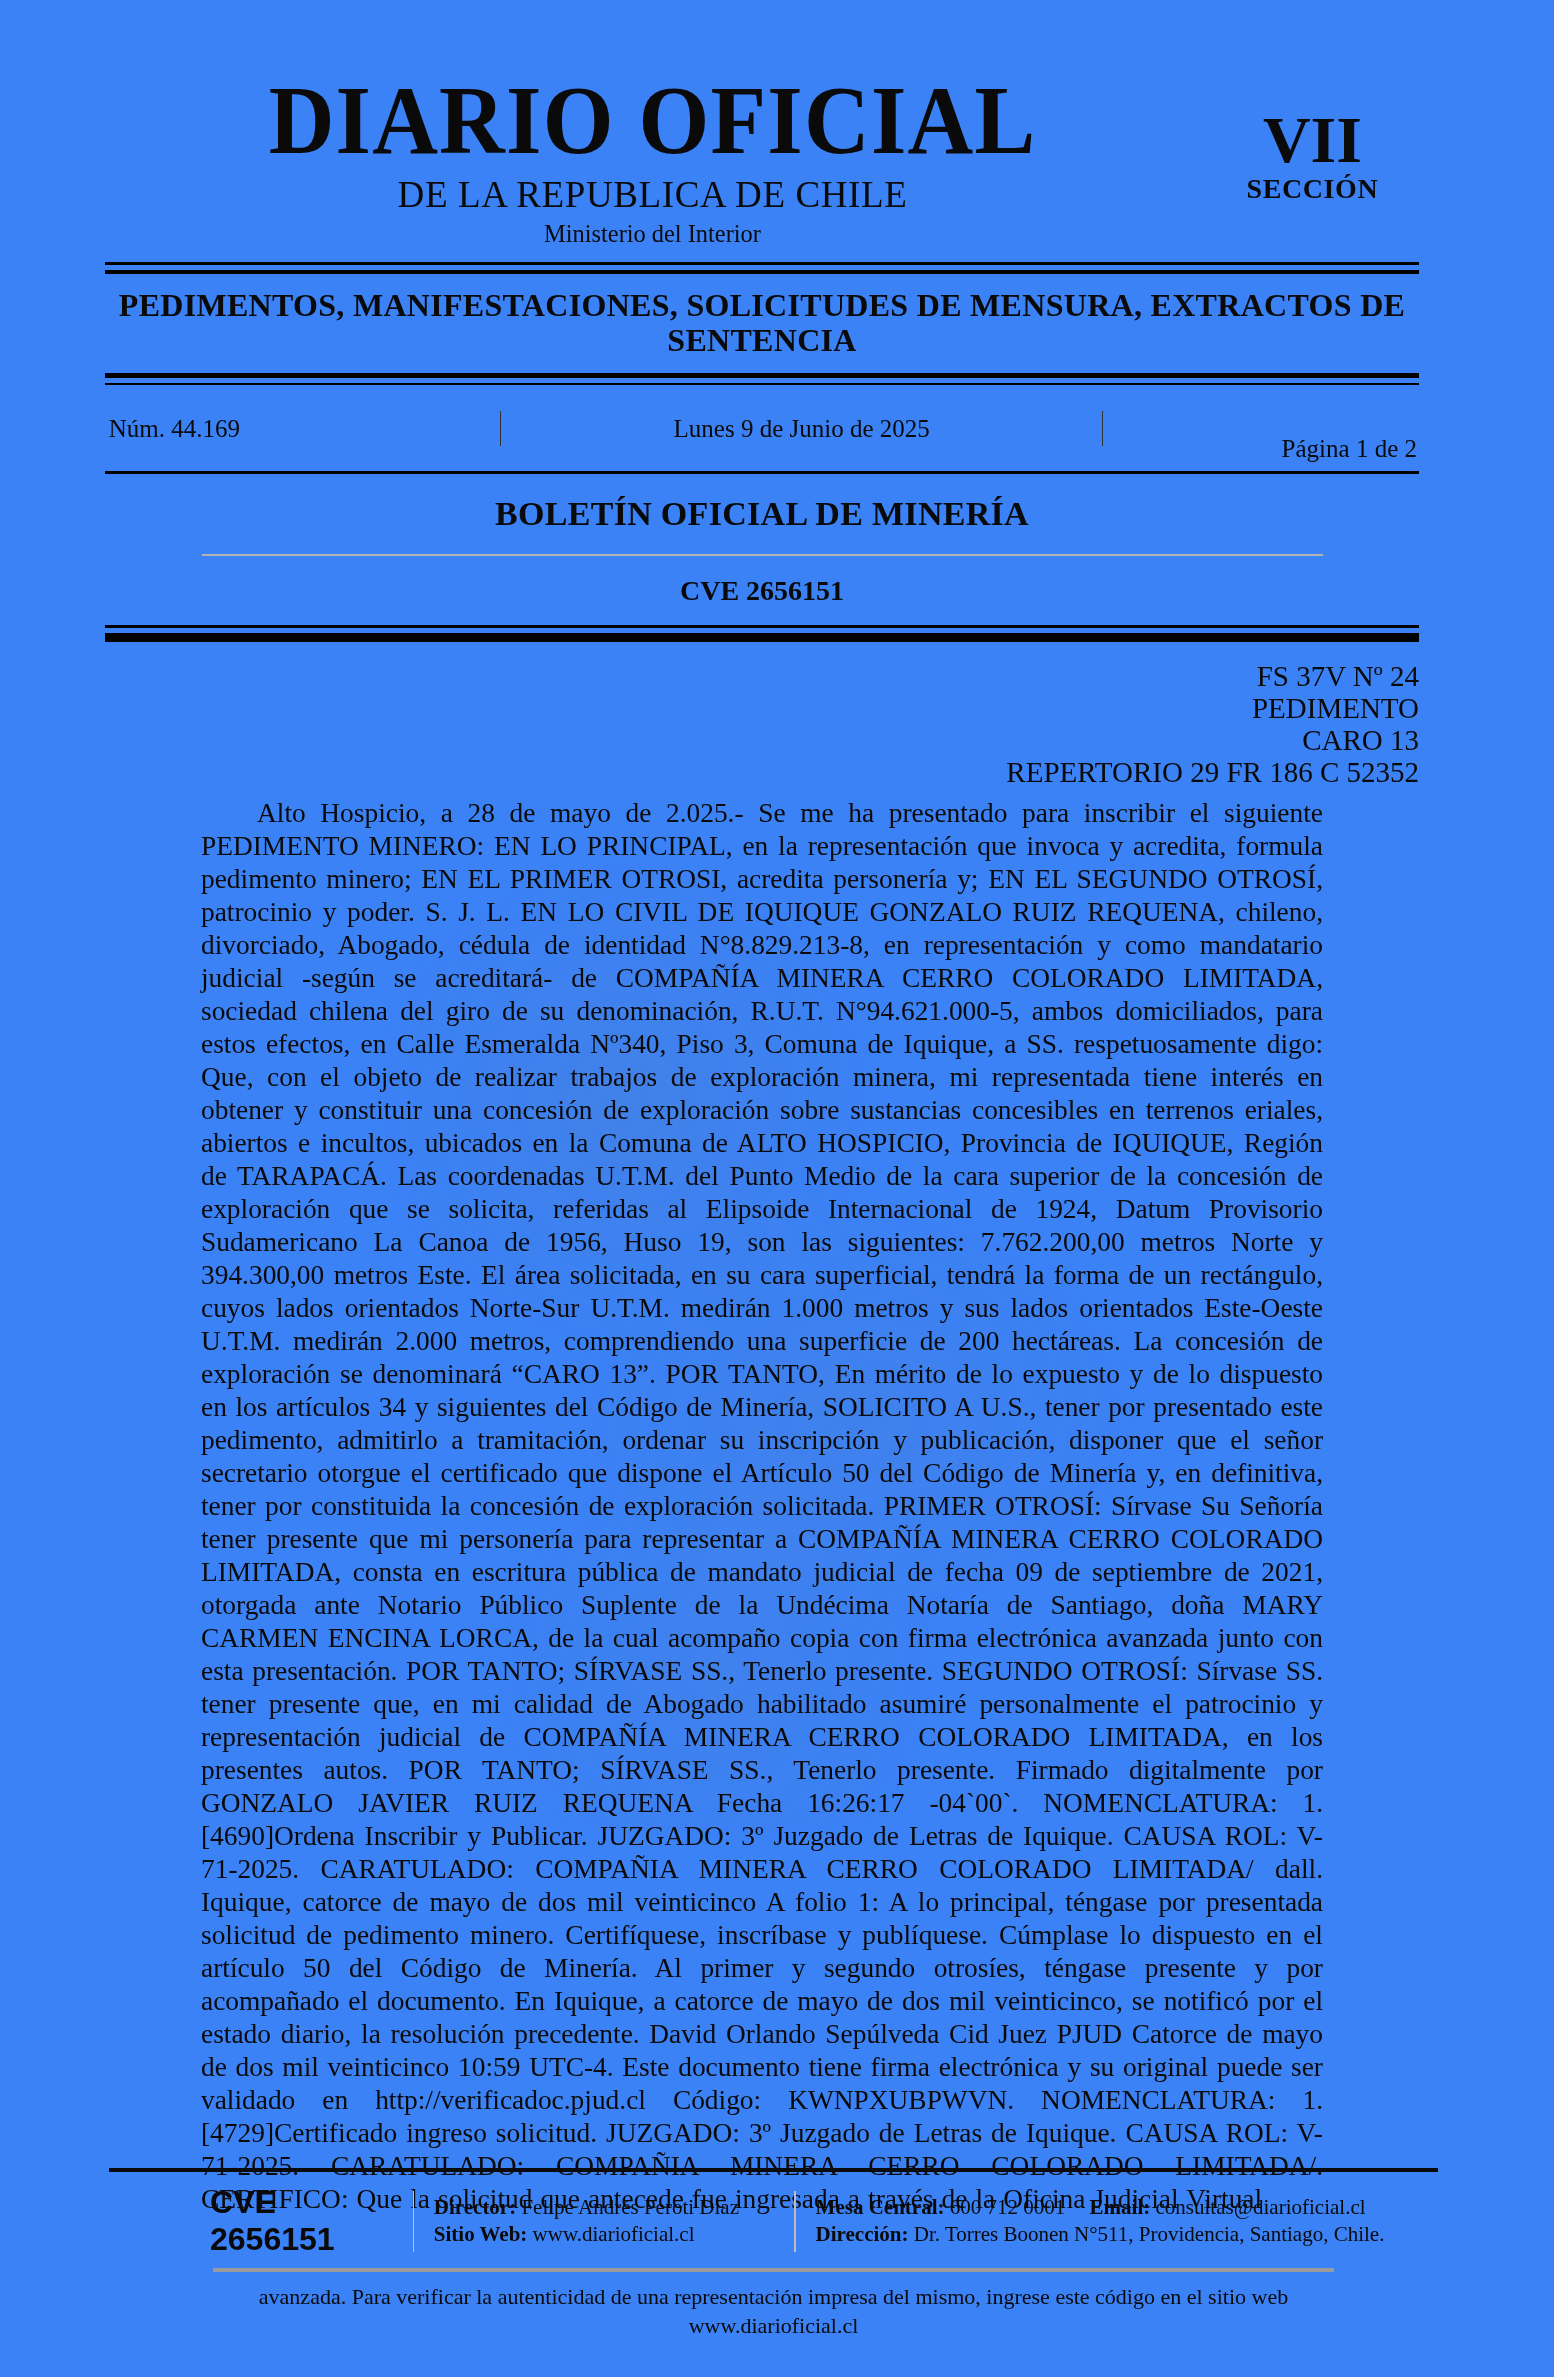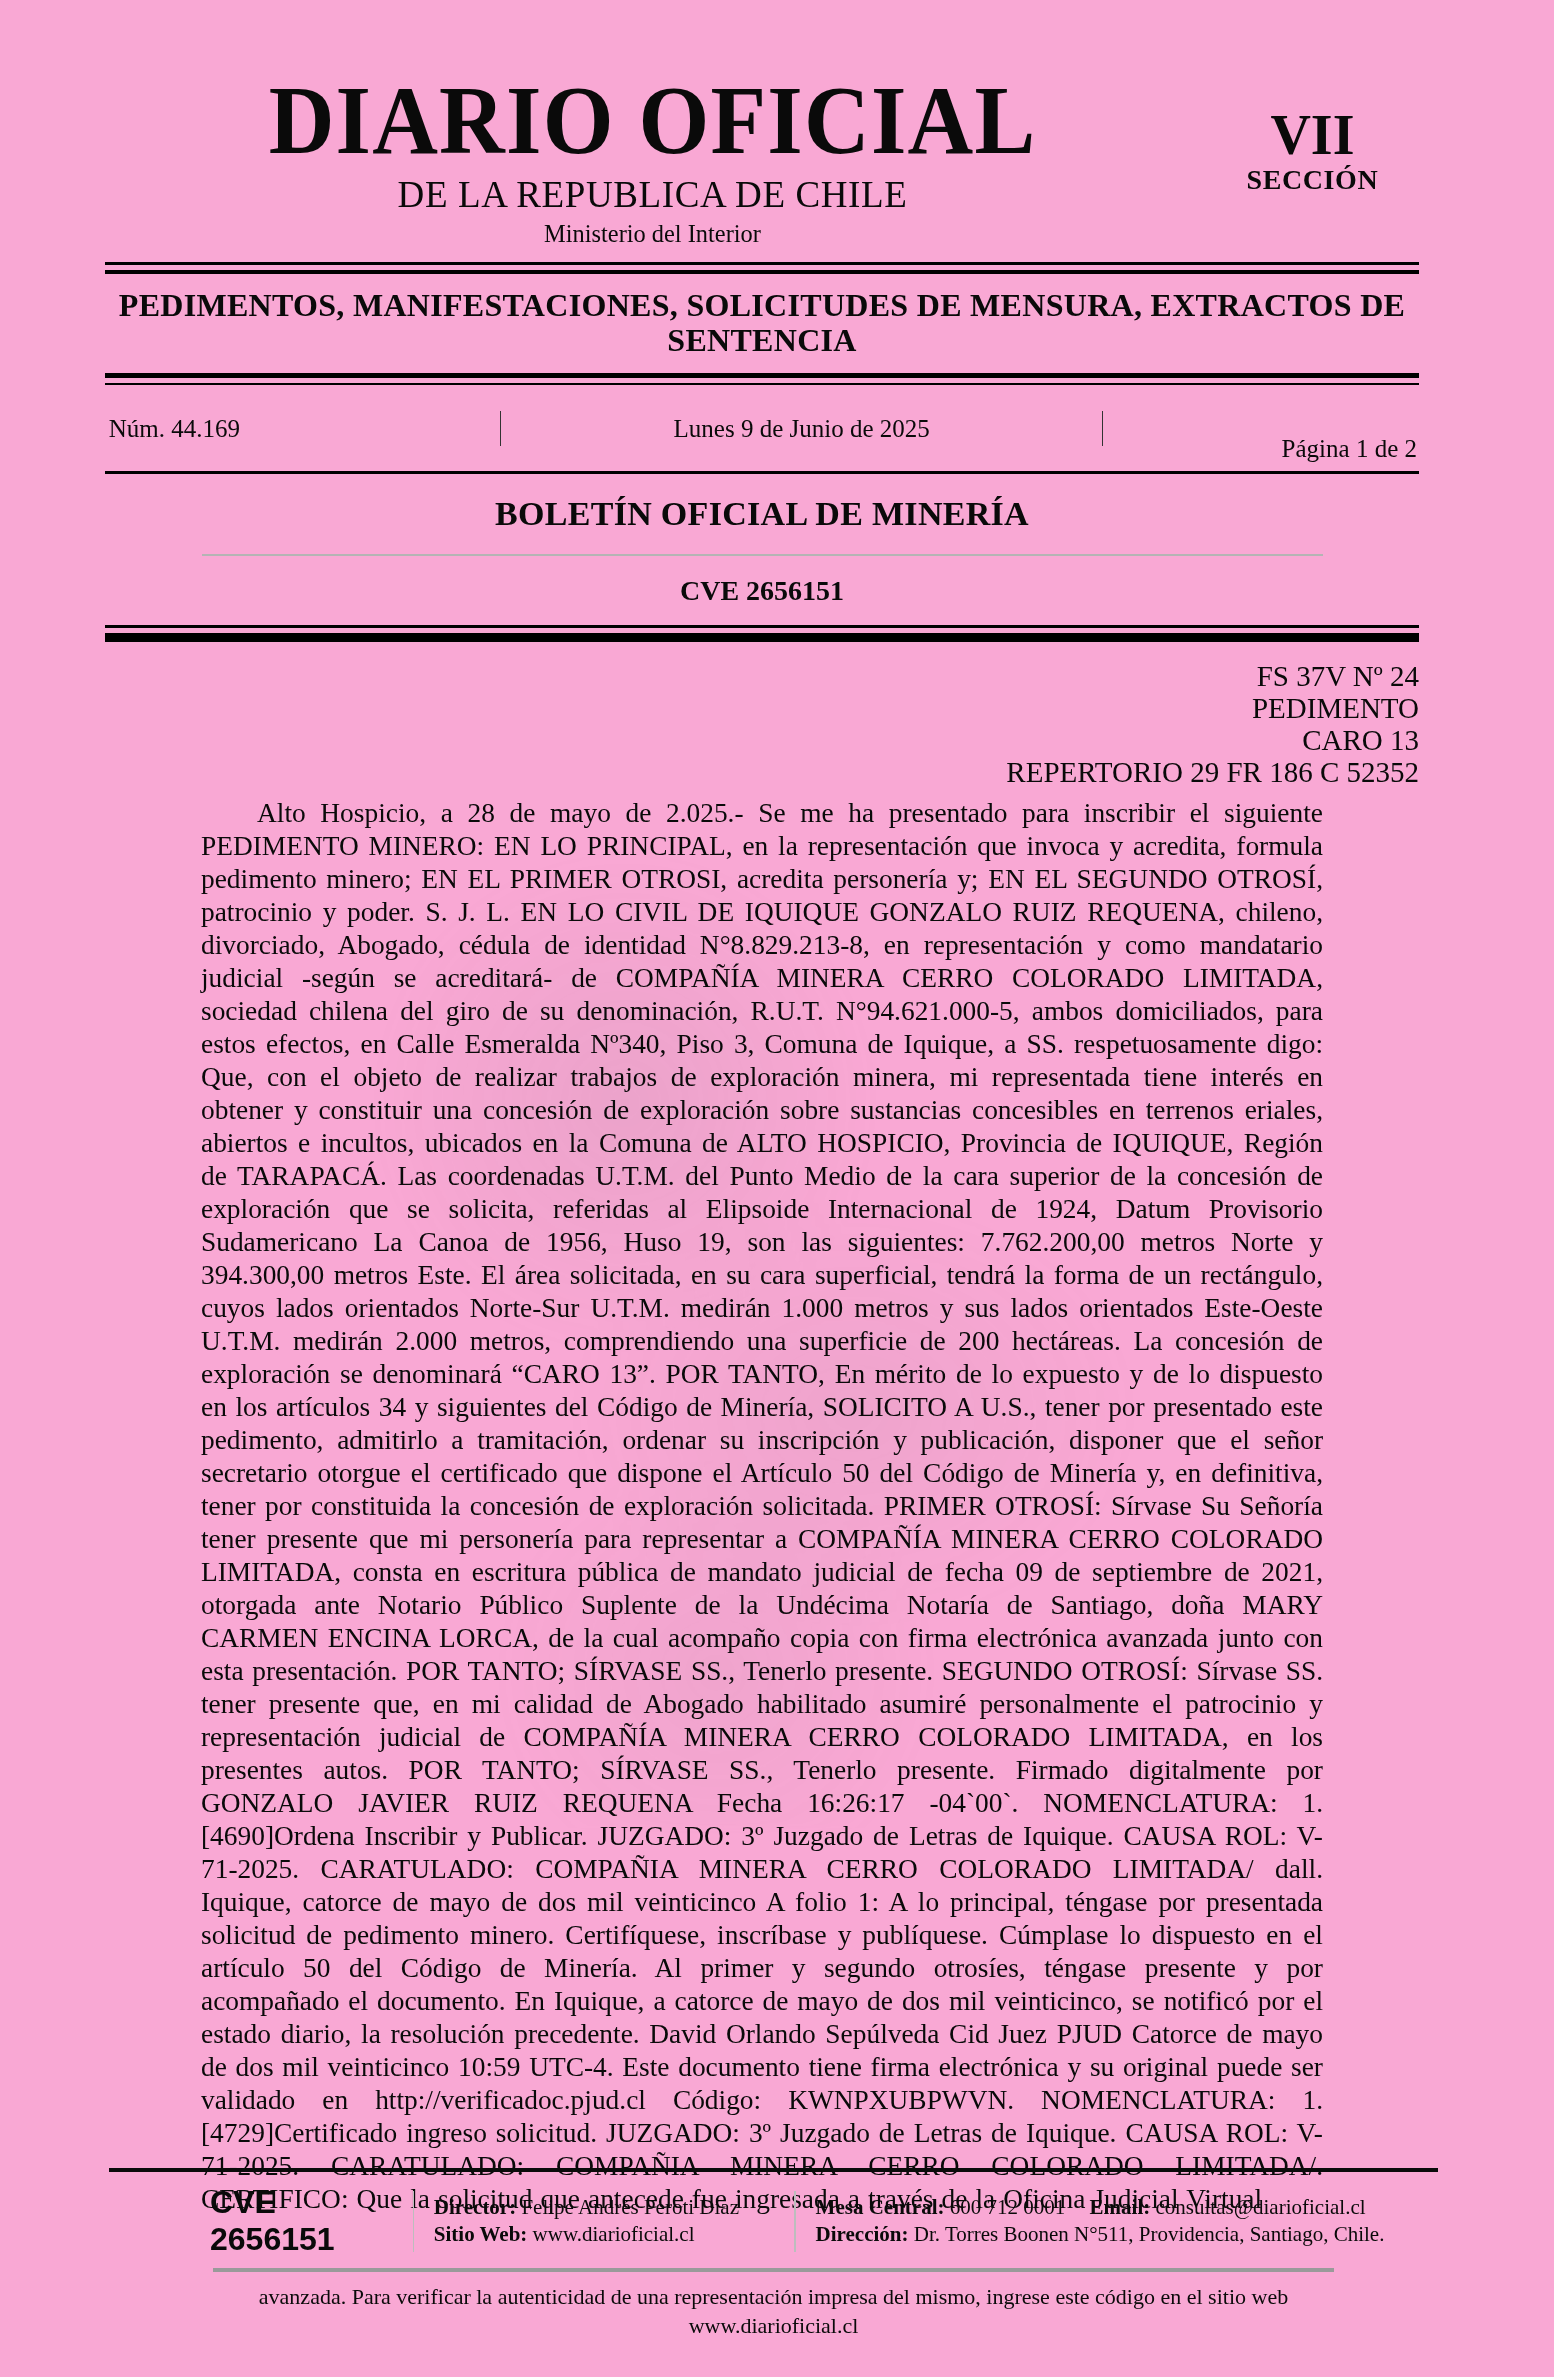--- a/index.html
+++ b/index.html
@@ -1,17 +1,17 @@
 <!DOCTYPE html>
 <html style="font-size:9.8px"><head>
 <meta charset="utf-8">
 <style>
   html,body{margin:0;padding:0;background:#e8e8e8;}
   .page{
-    position:relative;width:1554px;height:2377px;background:#f9a8d4;
+    position:relative;width:1554px;height:2377px;background:#3b82f6;
     overflow:hidden;color:#0a0a0a;
     font-family:"Liberation Serif", serif;
   }
   .content{position:relative;margin:0 135px 0 105px;} 
 
   
   .watermark{
     position:absolute;left:305px;top:792px;width:914px;height:1036px;
     background:
       radial-gradient(ellipse 40% 35% at 35% 30%, rgba(120,120,120,.10), rgba(120,120,120,0) 70%),
@@ -19,21 +19,21 @@
       radial-gradient(ellipse 35% 30% at 45% 85%, rgba(120,120,120,.07), rgba(120,120,120,0) 70%);
     filter:blur(3.7px);pointer-events:none;
   }
 
   
   .masthead{position:relative;padding-top:72px;text-align:center;padding-right:219px;}
   .m-title{font-size:91px;line-height:1.0;font-weight:bold;letter-spacing:1.2px;transform:scaleY(1.06);transform-origin:top center;}
   .m-sub{font-size:37px;line-height:1.0;margin-top:13.4px;letter-spacing:0.6px;}
   .m-ministry{font-size:24.4px;line-height:1.0;margin-top:8.5px;}
   .section-box{position:absolute;right:0;top:109px;width:201px;text-align:center;padding-right:6.1px;}
-  .section-number{font-size:56px;line-height:.95;font-weight:bold;}
+  .section-number{font-size:66px;line-height:.95;font-weight:bold;}
   .section-label{font-size:28px;line-height:1.0;font-weight:bold;letter-spacing:0.6px;margin-top:3.7px;}
 
   
   .rule{background:#000;}
   .r3{height:2.4px;} .r7{height:4.9px;} .r4{height:3px;} .r12{height:8.5px;}
   .gap8{height:4.9px;} .gap9{height:5.5px;}
   .grayline{height:1.8px;background:#b4b4b4;margin:0 auto;width:1121px;}
 
   
   .category{padding:13.4px 0 14.6px;text-align:center;font-weight:bold;font-size:32px;line-height:1.1;letter-spacing:0.3px;}

